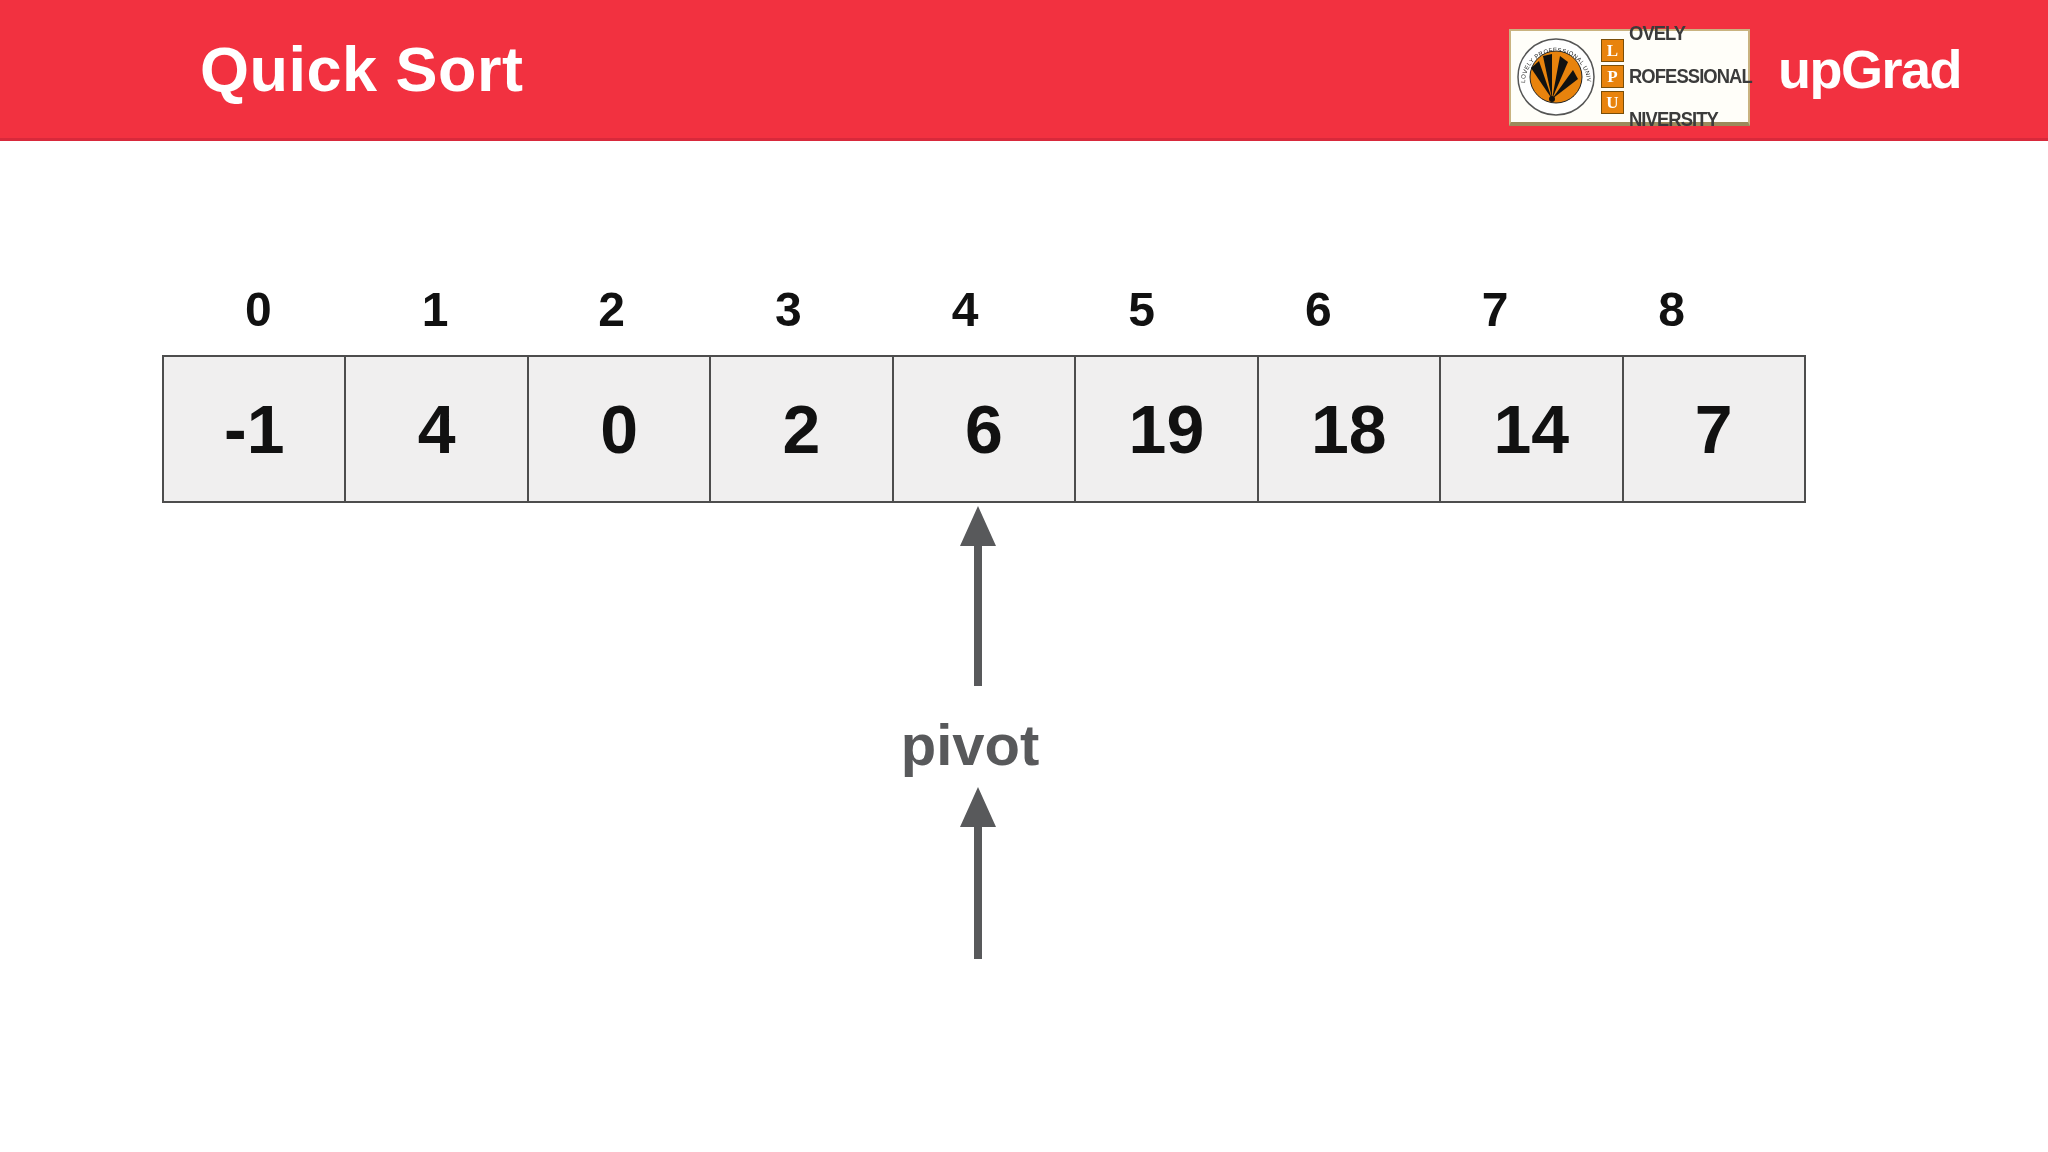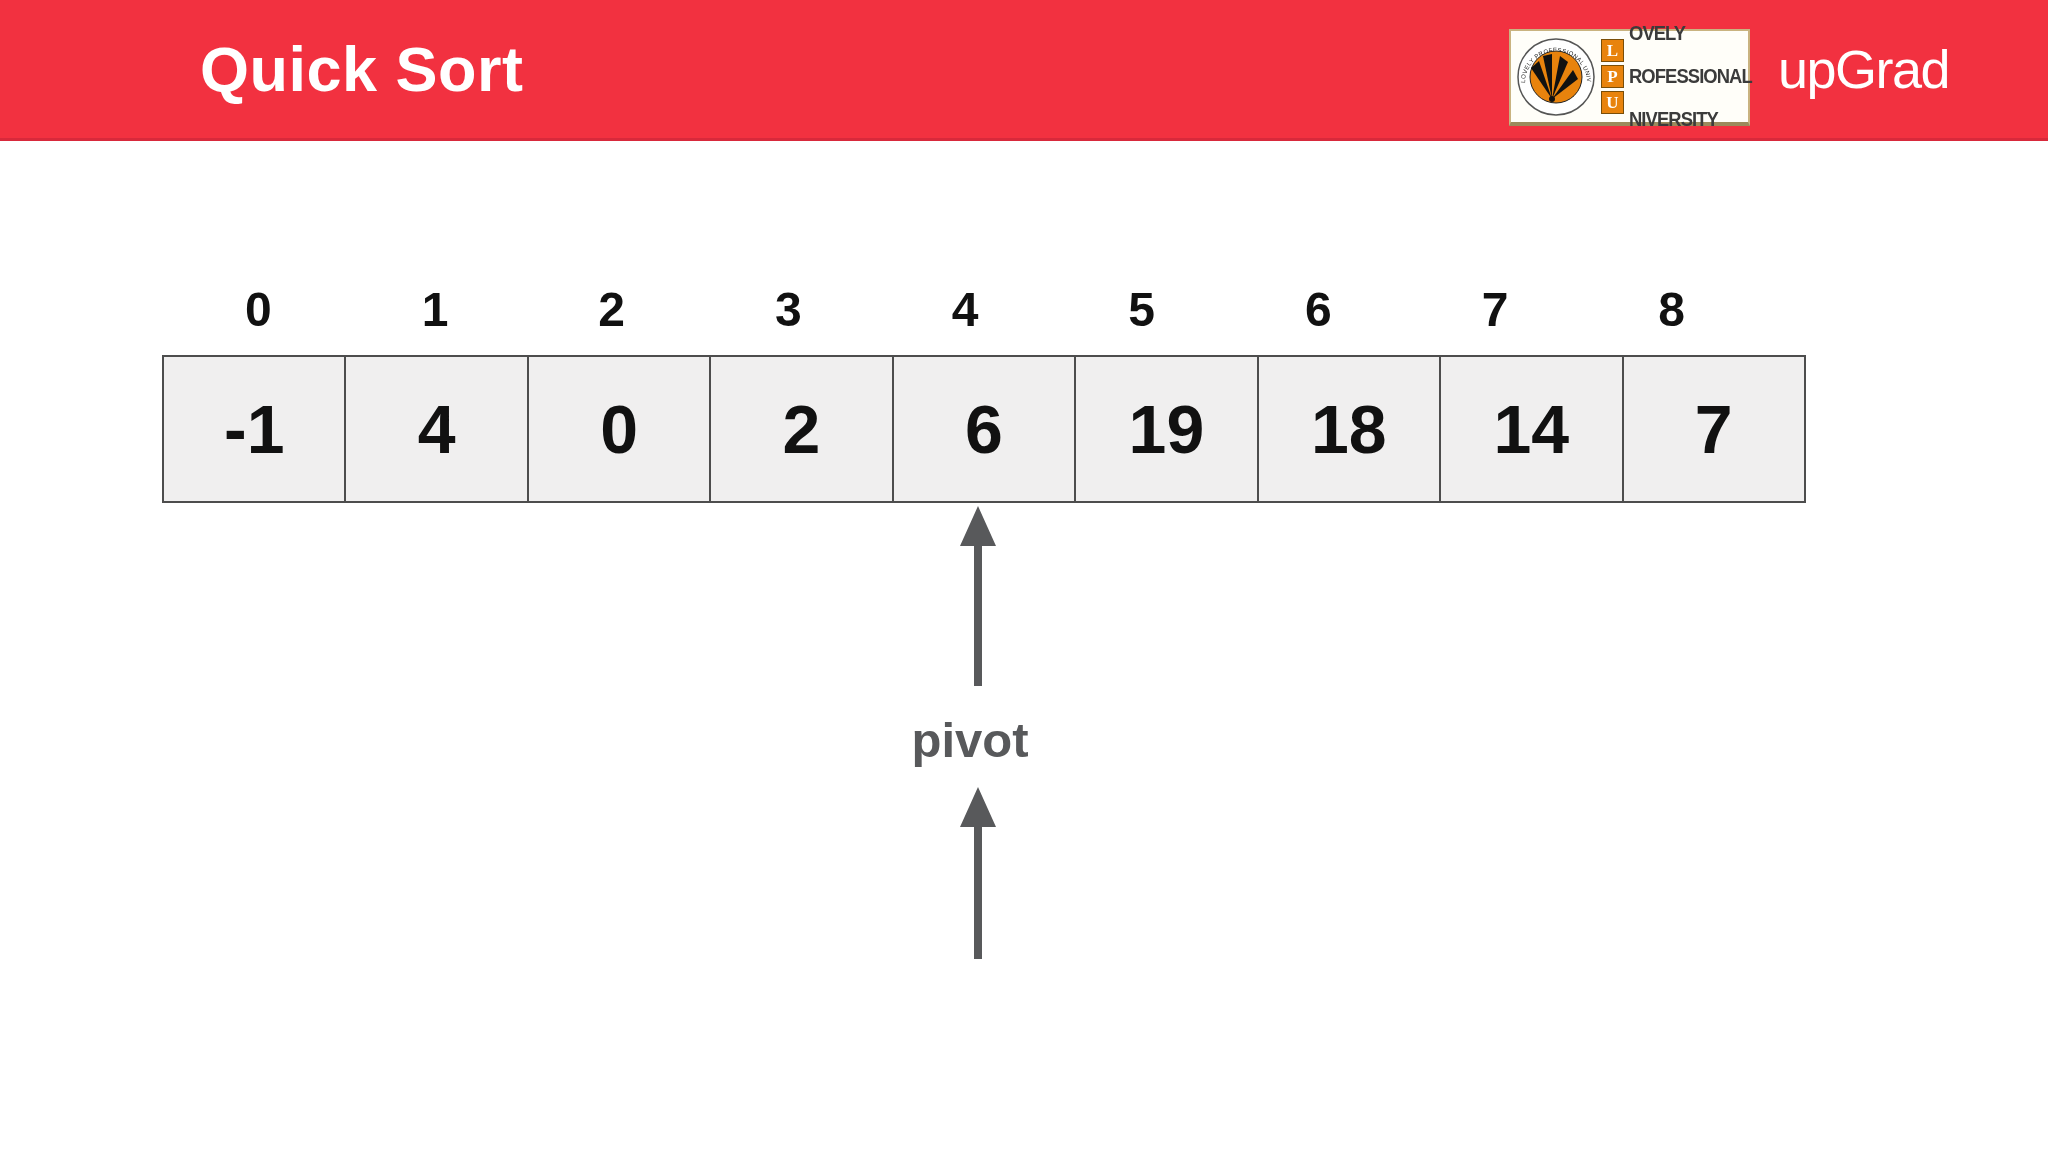--- a/index.html
+++ b/index.html
@@ -13,21 +13,21 @@
     background:var(--header-bg,#F23140);
     border-bottom:3px solid #D8293B;
   }
   #title{
     position:absolute;left:200px;top:0;height:138px;line-height:138px;
     color:#ffffff;font-size:63px;font-weight:bold;letter-spacing:.5px;
     white-space:nowrap;
   }
   #brand{
     position:absolute;left:1778px;top:0;height:138px;line-height:138px;
-    color:#ffffff;font-size:54px;font-weight:400;letter-spacing:-1.5px;
+    color:#ffffff;font-size:54px;font-weight:700;letter-spacing:-1.5px;
     white-space:nowrap;
   }
   
   #logo-box{
     position:absolute;left:1509px;top:29px;width:241px;height:97px;
     background:#fffef9;
     border:2px solid var(--logo-border,#C9B380);
     border-bottom:4px solid #9b8a5c;
     box-sizing:border-box;
     display:flex;align-items:center;gap:5px;padding:4px 4px 4px 5px;
@@ -69,21 +69,21 @@
   .cell:last-child{border-right:none;}
   .cell span{
     font-size:68px;font-weight:bold;color:var(--number-text,#111);
   }
   
   .up-arrow{position:absolute;color:var(--arrow,#58595B);}
   #pivot-arrow{left:960px;top:506px;}
   #pointer-arrow{left:960px;top:787px;}
   .anno{
     position:absolute;text-align:center;
-    font-size:49px;font-weight:bold;color:var(--label-text,#58595B);
+    font-size:58px;font-weight:bold;color:var(--label-text,#58595B);
     line-height:1;white-space:nowrap;
   }
   #pivot-label{left:860px;top:716px;width:220px;}
   #pointer-label{left:880px;top:993px;width:246px;}
 </style>
 </head>
 <body>
 
 <div id="slide" style="--header-bg: #F23140; --cell-bg: #F0EFEF; --cell-border: #4D4D4D; --arrow: #58595B; --label-text: #58595B; --logo-orange: #E8830D; --logo-border: #C9B380; --number-text: #111111;">
 

